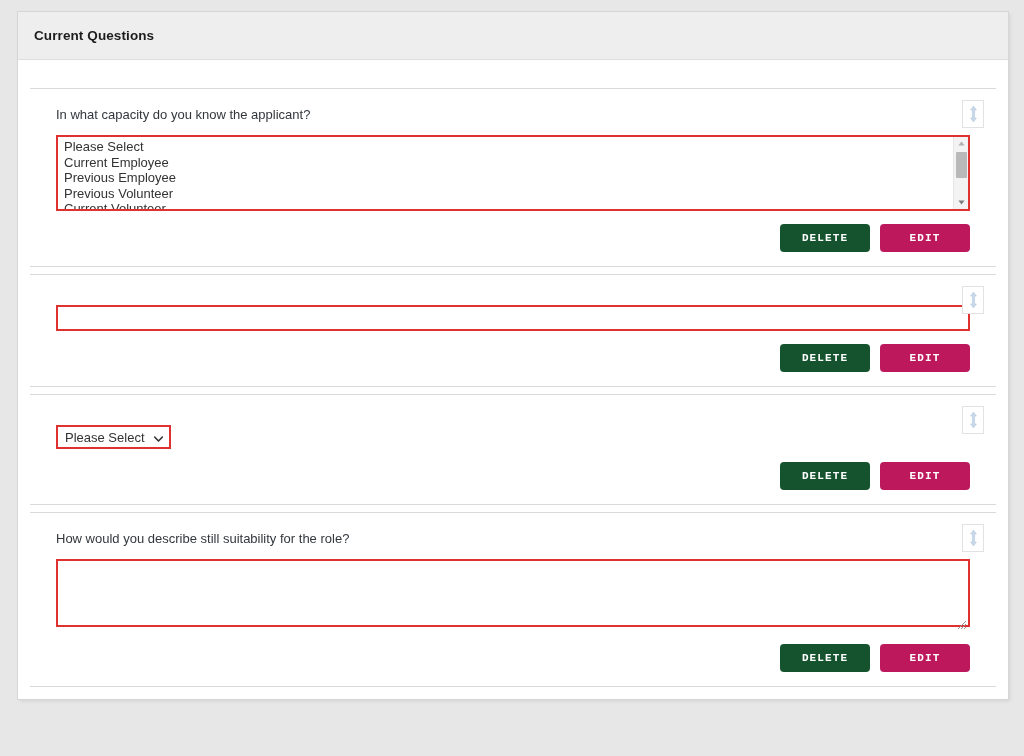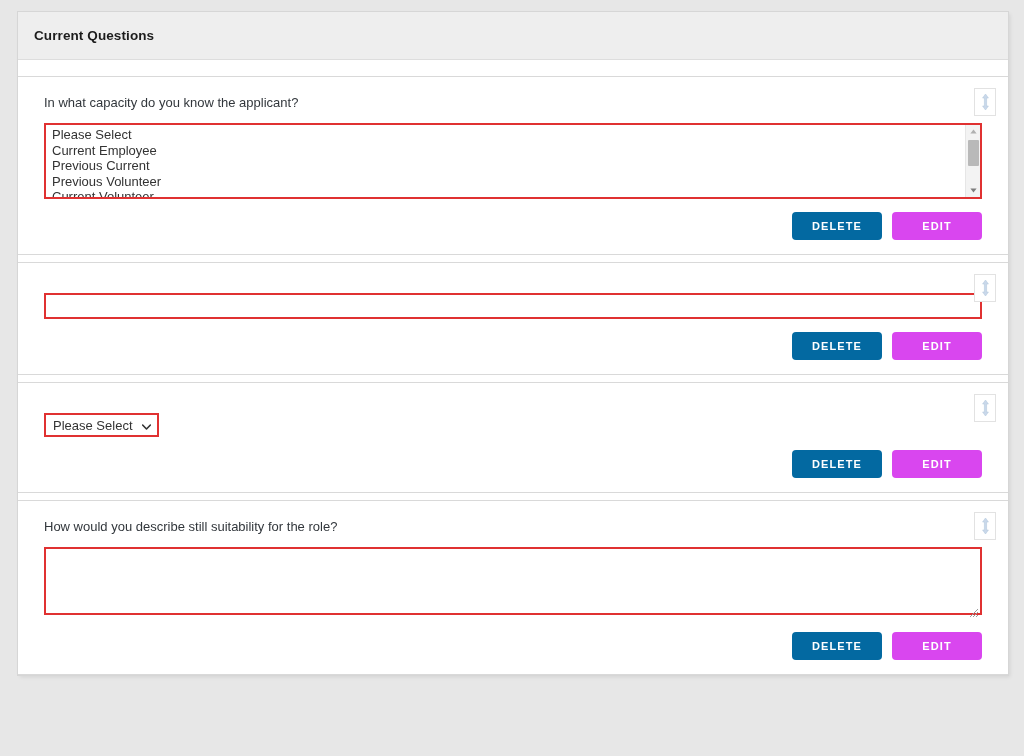--- a/index.html
+++ b/index.html
@@ -34,21 +34,21 @@
     padding: 0 16px;
   }
   .panel-title {
     font-size: 13.5px;
     font-weight: bold;
     color: #1c1c1c;
     letter-spacing: 0.1px;
   }
   .panel-body {
     background: #ffffff;
-    padding: 0;
+    padding: 12px;
   }
 
   
   .head-gap {
     height: 17px;
     background: #ffffff;
     border-bottom: 1px solid #d9d9d9;
   }
 
   
@@ -196,22 +196,22 @@
     font-size: 11px;
     font-weight: bold;
     letter-spacing: 1.1px;
     color: #ffffff;
     cursor: pointer;
     display: flex;
     align-items: center;
     justify-content: center;
     padding: 0;
   }
-  .btn-delete { background: #0369a1; }
-  .btn-edit   { background: #d946ef; }
+  .btn-delete { background: #14532d; font-family: Liberation Mono, monospace; }
+  .btn-edit   { background: #be185d; font-family: Liberation Mono, monospace; }
 </style>
 </head>
 <body>
 
 <div id="app">
 
   <div class="panel">
 
     <div class="panel-header">
       <span class="panel-title">Current Questions</span>
@@ -228,21 +228,21 @@
           <svg width="9" height="18" viewBox="0 0 9 18" aria-hidden="true">
             <path d="M4.5 1 L7.4 5 L5.6 5 L5.6 13 L7.4 13 L4.5 17 L1.6 13 L3.4 13 L3.4 5 L1.6 5 Z" fill="#c9d8ea" stroke="#b6c9de" stroke-width="0.6"></path>
           </svg>
         </div>
 
         <div class="field-wrap">
           <div class="listbox">
             <div class="listbox-options">
               <div>Please Select</div>
               <div>Current Employee</div>
-              <div>Previous Current</div>
+              <div>Previous Employee</div>
               <div>Previous Volunteer</div>
               <div>Current Volunteer</div>
             </div>
             <div class="lb-scroll">
               <div class="lb-arrow">
                 <svg width="7" height="5" viewBox="0 0 7 5">
                     <path d="M3.5 0.6 L6.6 4.4 L0.4 4.4 Z" fill="#b0b0b0"></path>
                   </svg>
               </div>
               <div class="lb-thumb"></div>

